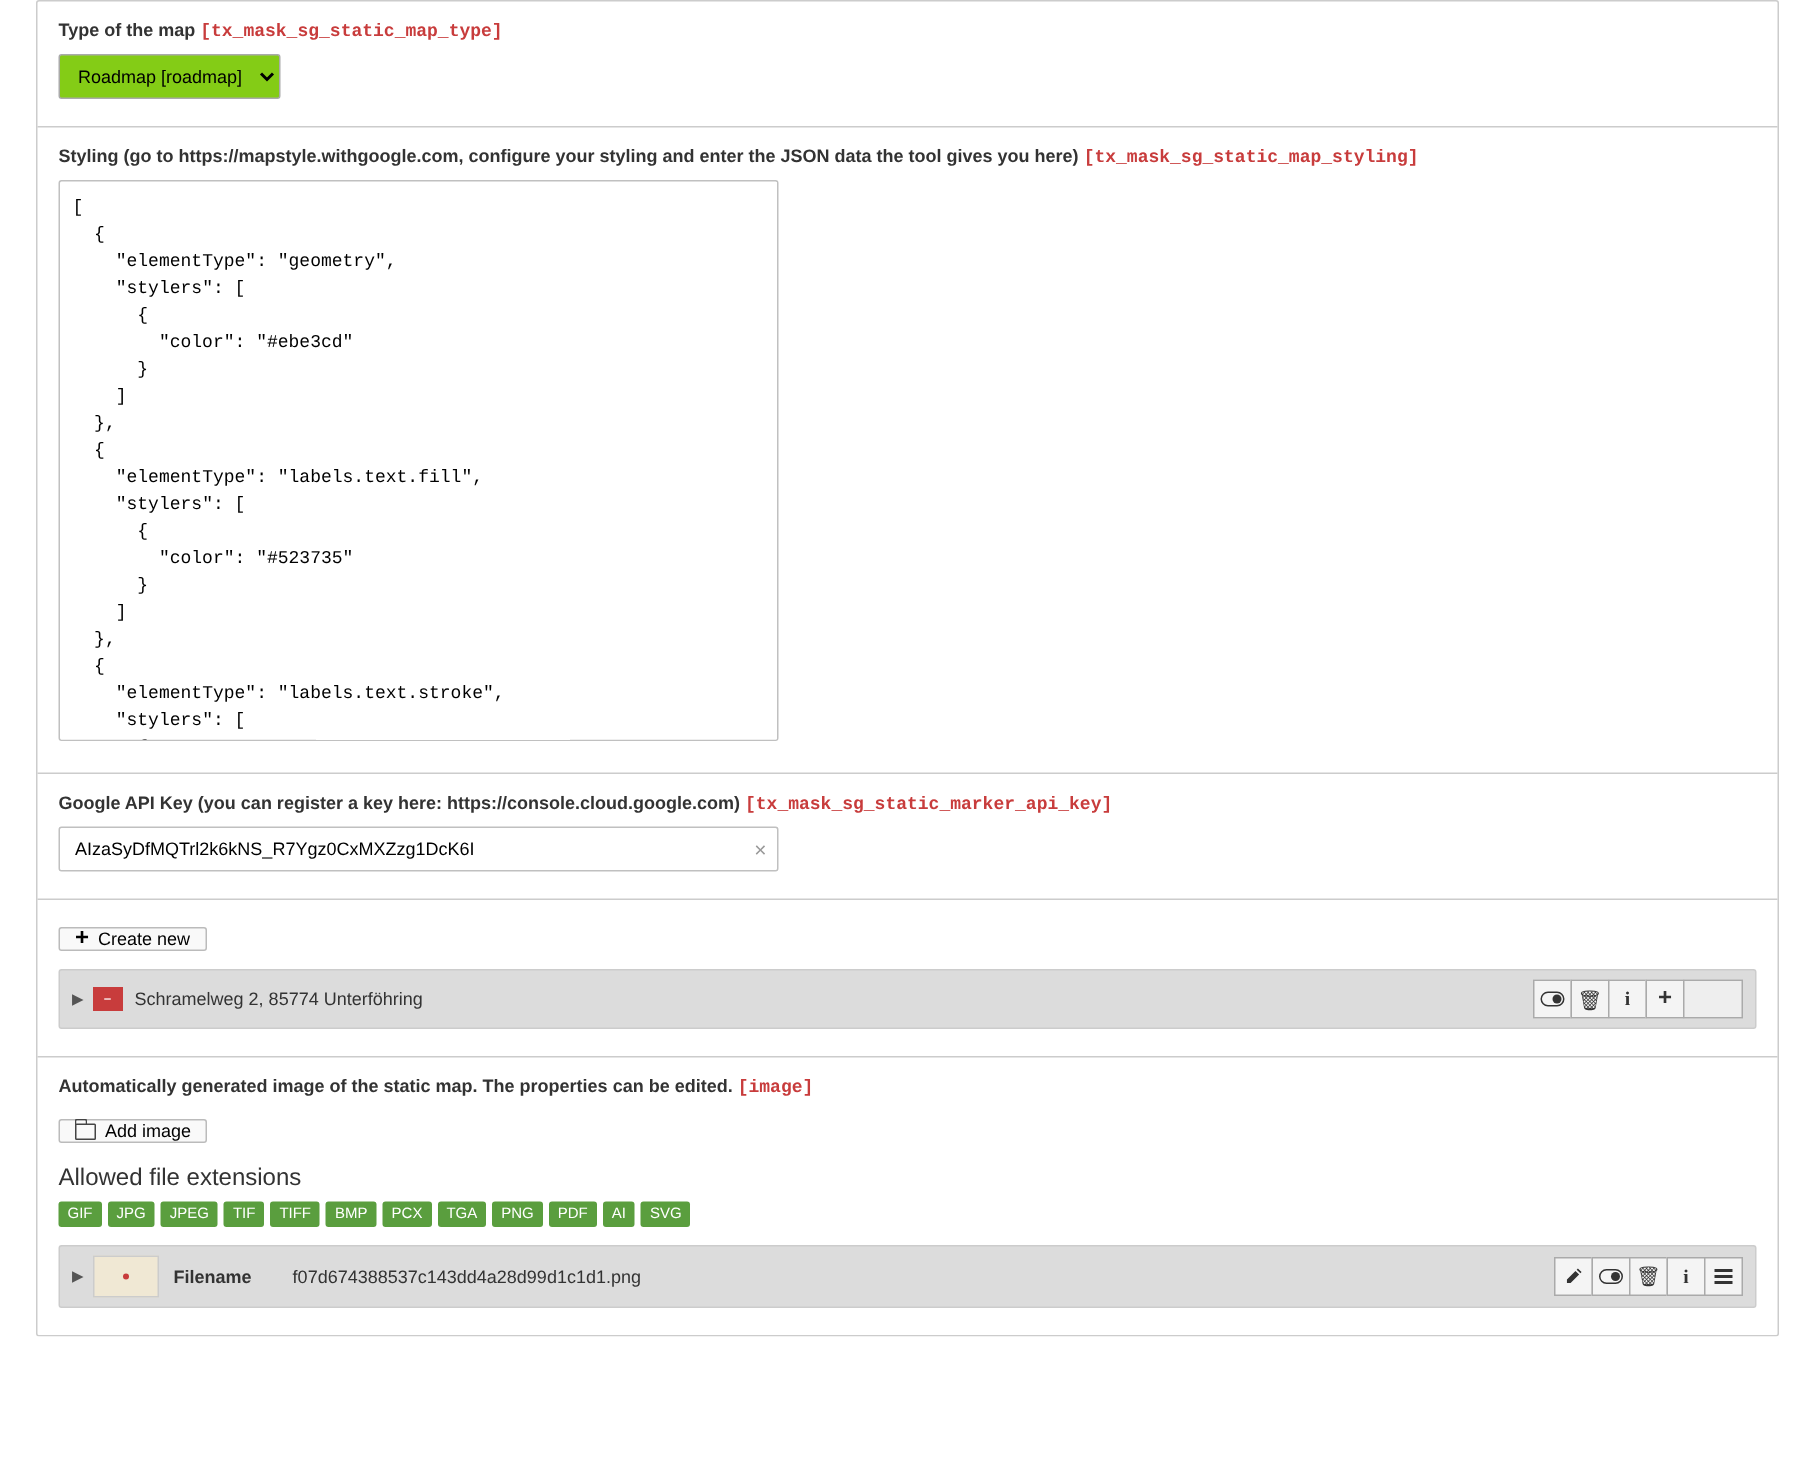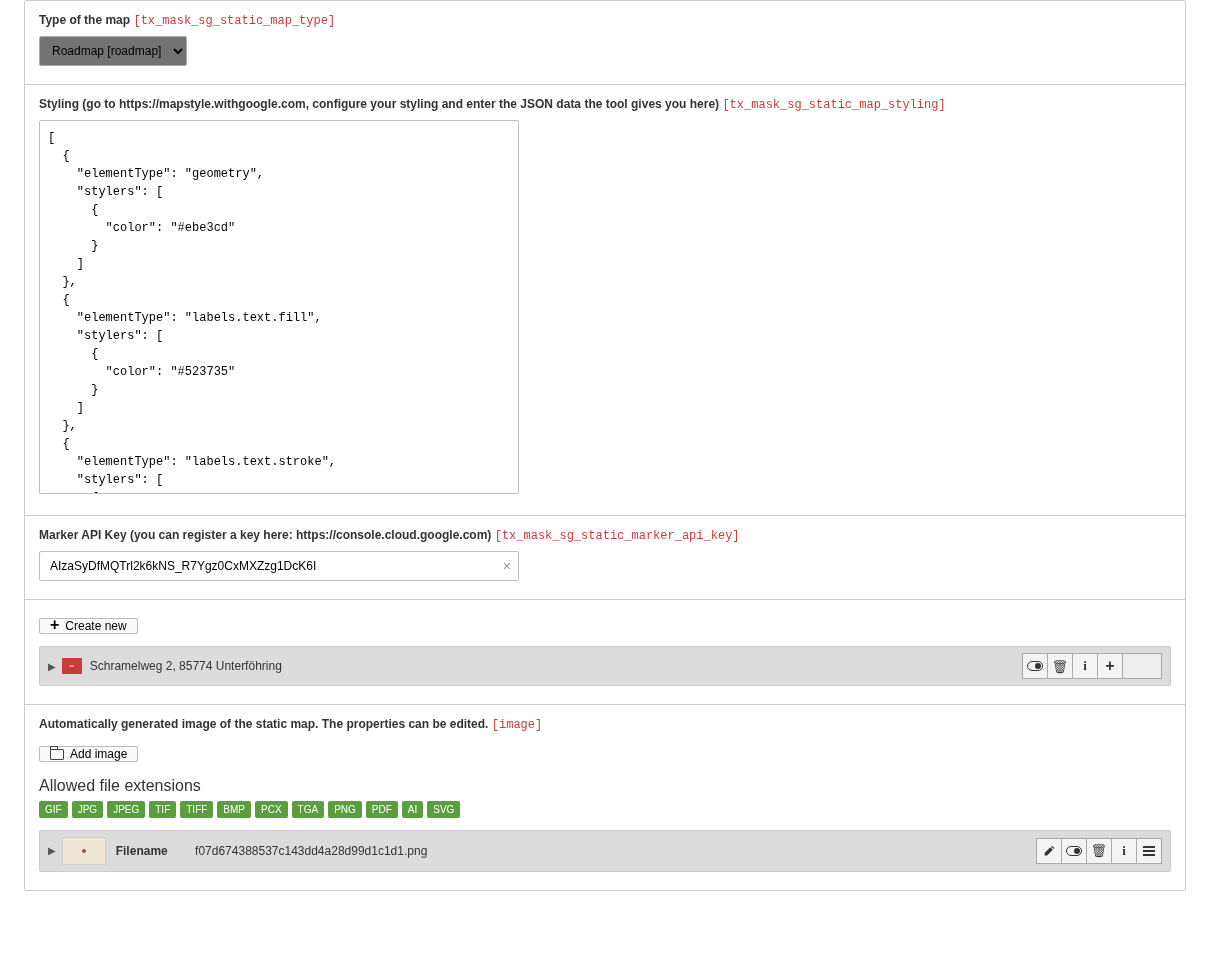--- a/index.html
+++ b/index.html
@@ -22,29 +22,29 @@
 .section:last-child { border-bottom: none; }
 .field-label {
   font-weight: bold;
   font-size: 12px;
   margin-bottom: 8px;
 }
 .tech-name {
   color: #c83c3c;
   font-family: "Courier New", monospace;
   font-size: 12px;
-  font-weight: normal;
+  font-weight: bold;
 }
 select {
   font-family: Verdana, Arial, sans-serif;
   font-size: 12px;
   padding: 6px 8px;
   border: 1px solid #aaa;
   border-radius: 2px;
-  background: #737373;
+  background: #84cc16;
 }
 textarea {
   font-family: "Courier New", monospace;
   font-size: 12px;
   line-height: 1.5;
   padding: 8px;
   border: 1px solid #c0c0c0;
   border-radius: 2px;
   resize: none;
   overflow-y: auto;
@@ -265,21 +265,21 @@
     ]
   },
   {
     "elementType": "labels.text.stroke",
     "stylers": [
       {</textarea>
   </div>
 
   <div class="section">
     <div class="field-label">
-      <span>Marker API Key (you can register a key here: https://console.cloud.google.com)</span>
+      <span>Google API Key (you can register a key here: https://console.cloud.google.com)</span>
       <span class="tech-name">[tx_mask_sg_static_marker_api_key]</span>
     </div>
     <div class="input-group">
       <input type="text" class="text-input" value="AIzaSyDfMQTrl2k6kNS_R7Ygz0CxMXZzg1DcK6I" style="">
       <button class="clear-x">×</button>
     </div>
   </div>
 
   <div class="section">
     <button class="btn">

